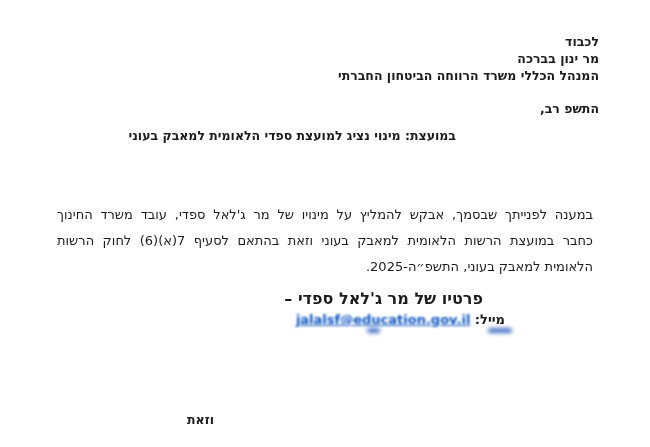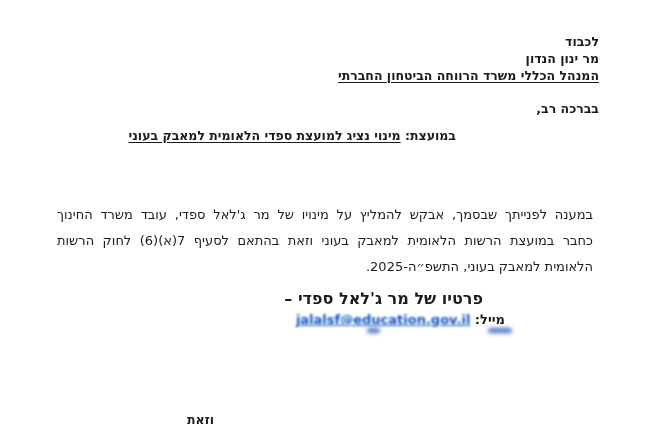--- a/index.html
+++ b/index.html
@@ -11,21 +11,21 @@
     position: relative;
     width: 650px;
     height: 431px;
     background: #ffffff;
     overflow: hidden;
     direction: rtl;
     font-family: "DejaVu Sans", sans-serif;
     color: #1c1c1c;
   }
   .abs { position: absolute; }
-  .u { text-decoration: underline; text-underline-offset: 2px; text-align: center; }
+  .u { text-underline-offset: 2px; text-align: center; }
 
   .recipient-block {
     top: 33px;
     right: 51px;
     text-align: right;
     font-size: 12.5px;
     line-height: 17px;
     font-weight: bold;
     white-space: nowrap;
   }
@@ -99,25 +99,25 @@
     white-space: nowrap;
   }
 </style>
 </head>
 <body>
 
 <div class="page">
 
   <div class="abs recipient-block">
     <div>לכבוד</div>
-    <div>מר ינון הנדון</div>
+    <div>מר ינון בברכה</div>
     <div class="u">המנהל הכללי משרד הרווחה הביטחון החברתי</div>
   </div>
 
-  <div class="abs greeting">בברכה רב,</div>
+  <div class="abs greeting">התשפ רב,</div>
 
   <div class="abs subject-line">
     <span>במועצת: </span><span class="u">מינוי נציג למועצת ספדי הלאומית למאבק בעוני</span>
   </div>
 
 
   <div class="abs body-par">
     <div class="fill">במענה לפנייתך שבסמך, אבקש להמליץ על מינויו של מר ג'לאל ספדי, עובד משרד החינוך</div>
     <div class="fill">כחבר במועצת הרשות הלאומית למאבק בעוני וזאת בהתאם לסעיף 7(א)(6) לחוק הרשות</div>
     <div class="last">הלאומית למאבק בעוני, התשפ״ה-2025.</div>

